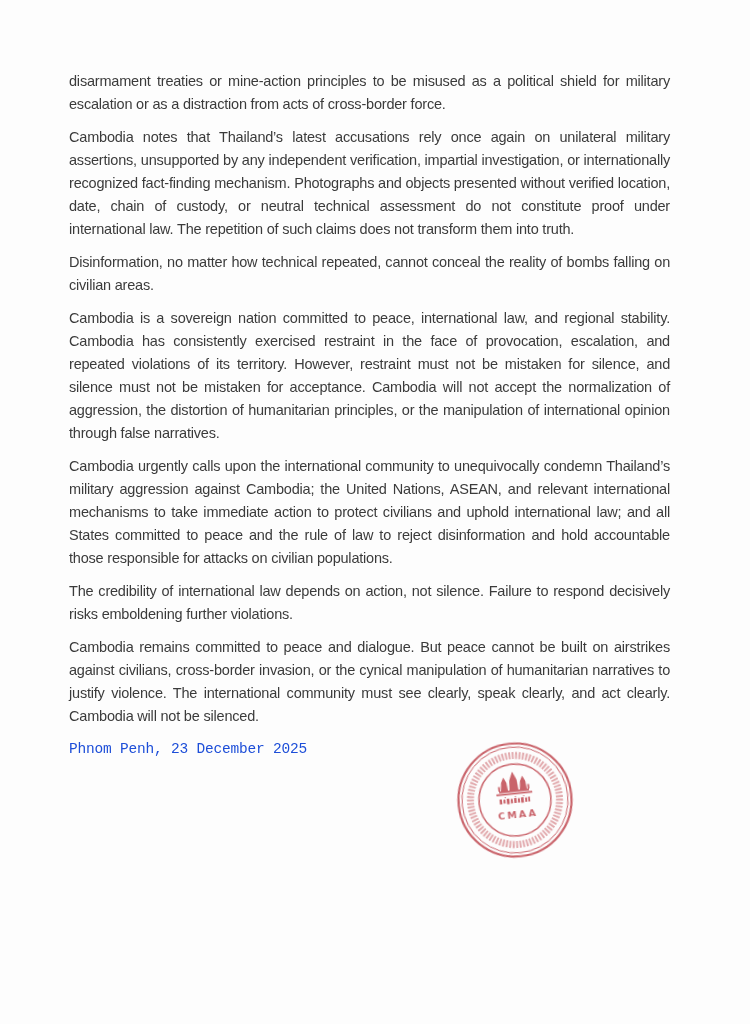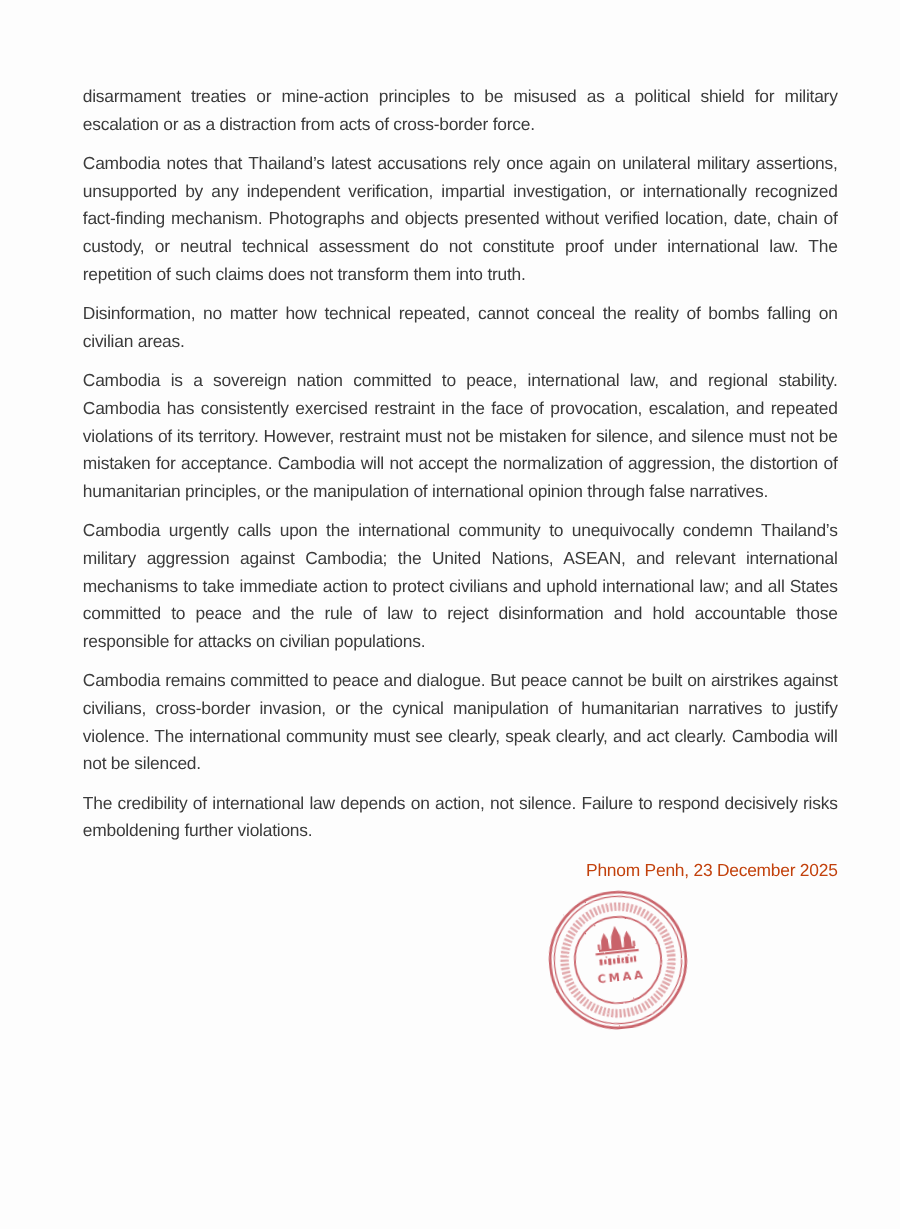--- a/index.html
+++ b/index.html
@@ -11,39 +11,39 @@
   .page {
     position: relative;
     width: 750px;
     height: 1024px;
     background: #fdfdfd;
     overflow: hidden;
   }
   .letter-body {
     position: absolute;
     left: 69px;
-    right: 52px;
+    right: 80px;
     top: 70px;
     color: #3b3b3b;
   }
   .letter-body p {
     margin: 0 0 10px 0;
     font-size: 14.5px;
     line-height: 23px;
     letter-spacing: -0.2px;
     text-align: justify;
     color: #3b3b3b;
   }
   .dateline {
     font-size: 14.5px;
     line-height: 23px;
     letter-spacing: -0.2px;
-    text-align: right;
-    color: #c2410c;
+    color: #1d4ed8;
     margin-top: 1px;
+    font-family: Liberation Mono, monospace;
   }
   .stamp {
     position: absolute;
     left: 455px;
     top: 740px;
     width: 120px;
     height: 120px;
     transform: rotate(-6deg);
     mix-blend-mode: multiply;
     opacity: 0.85;
@@ -55,22 +55,22 @@
 <body>
 
 <div class="page">
 
   <div class="letter-body">
     <p>disarmament treaties or mine-action principles to be misused as a political shield for military escalation or as a distraction from acts of cross-border force.</p>
     <p>Cambodia notes that Thailand’s latest accusations rely once again on unilateral military assertions, unsupported by any independent verification, impartial investigation, or internationally recognized fact-finding mechanism. Photographs and objects presented without verified location, date, chain of custody, or neutral technical assessment do not constitute proof under international law. The repetition of such claims does not transform them into truth.</p>
     <p>Disinformation, no matter how technical repeated, cannot conceal the reality of bombs falling on civilian areas.</p>
     <p>Cambodia is a sovereign nation committed to peace, international law, and regional stability. Cambodia has consistently exercised restraint in the face of provocation, escalation, and repeated violations of its territory. However, restraint must not be mistaken for silence, and silence must not be mistaken for acceptance. Cambodia will not accept the normalization of aggression, the distortion of humanitarian principles, or the manipulation of international opinion through false narratives.</p>
     <p>Cambodia urgently calls upon the international community to unequivocally condemn Thailand’s military aggression against Cambodia; the United Nations, ASEAN, and relevant international mechanisms to take immediate action to protect civilians and uphold international law; and all States committed to peace and the rule of law to reject disinformation and hold accountable those responsible for attacks on civilian populations.</p>
+    <p>The credibility of international law depends on action, not silence. Failure to respond decisively risks emboldening further violations.</p>
     <p>Cambodia remains committed to peace and dialogue. But peace cannot be built on airstrikes against civilians, cross-border invasion, or the cynical manipulation of humanitarian narratives to justify violence. The international community must see clearly, speak clearly, and act clearly. Cambodia will not be silenced.</p>
-    <p>The credibility of international law depends on action, not silence. Failure to respond decisively risks emboldening further violations.</p>
     <div class="dateline">Phnom Penh, 23 December 2025</div>
   </div>
 
   <div class="stamp">
     <svg viewBox="0 0 120 120" xmlns="http://www.w3.org/2000/svg">
       <defs>
         <filter id="rough">
           <feTurbulence type="fractalNoise" baseFrequency="0.85" numOctaves="1" result="n"></feTurbulence>
           <feDisplacementMap in="SourceGraphic" in2="n" scale="1.6"></feDisplacementMap>
         </filter>

